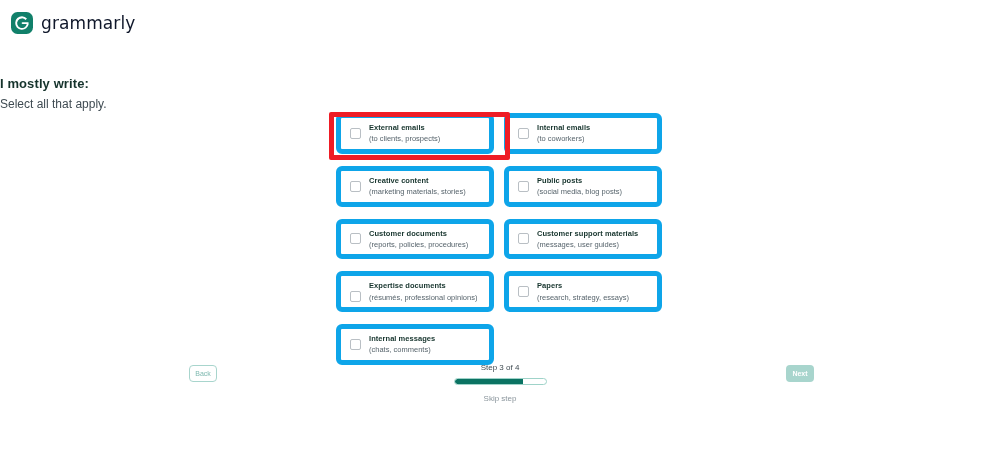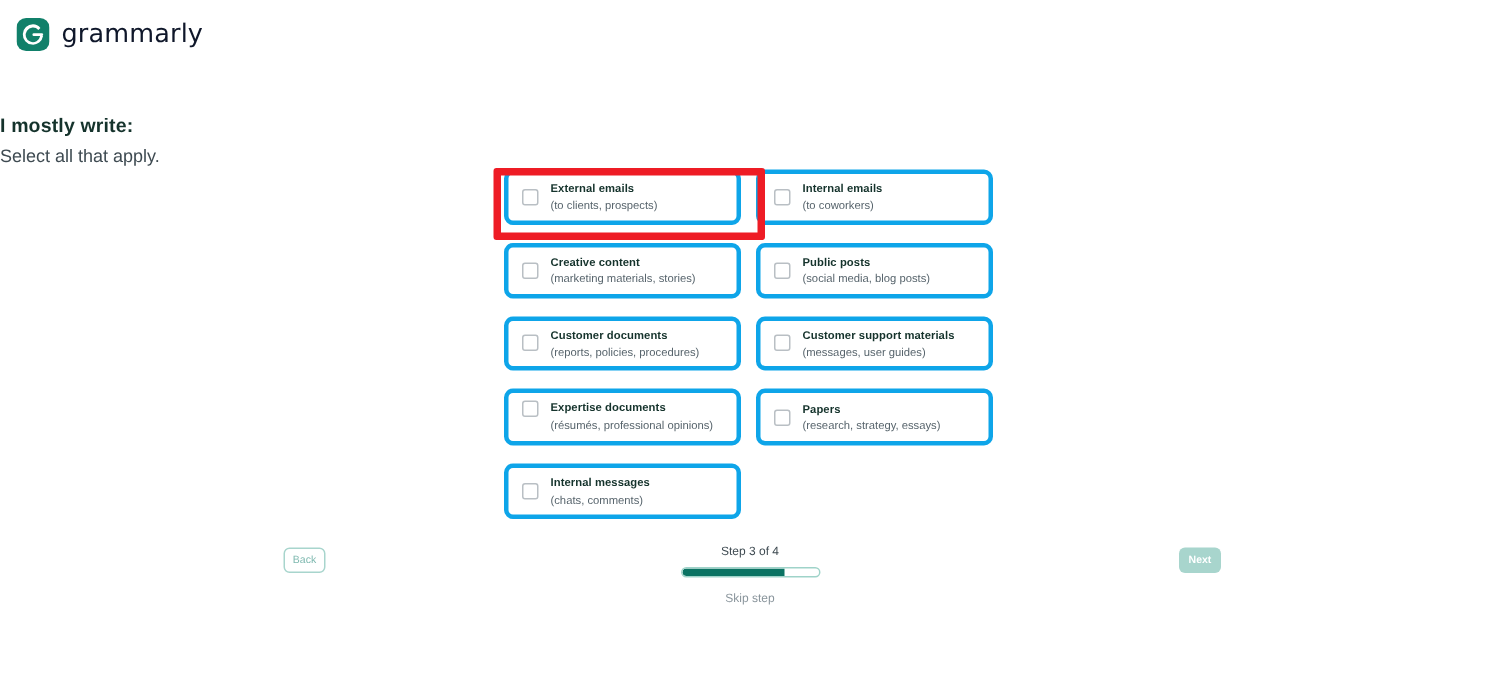--- a/index.html
+++ b/index.html
@@ -38,29 +38,29 @@
     position: absolute; left: 336px; top: 113px;
     width: 330px;
     display: grid;
     grid-template-columns: 166px 166px;
     grid-auto-rows: min-content;
     gap: 12px 2px;
   }
   .option {
     width: 158px;
     min-height: 36px;
-    border: 3px solid #0ea5e9;
+    border: 5px solid #0ea5e9;
     border-radius: 6px;
     background: #fff;
     display: flex;
     align-items: center;
     padding: 5px 8px 5px 9px;
     gap: 8px;
   }
-  .option.tall { min-height: 38px; align-items: flex-start; }
+  .option.tall { min-height: 38px; align-items: flex-end; }
   .checkbox {
     flex: 0 0 auto;
     width: 11px; height: 11px;
     border: 1px solid #b9bfc4;
     border-radius: 2px;
     background: #fff;
   }
   .opt-text { line-height: 1.25; }
   .opt-title {
     font-size: 7.5px; font-weight: bold; color: #15332c;

